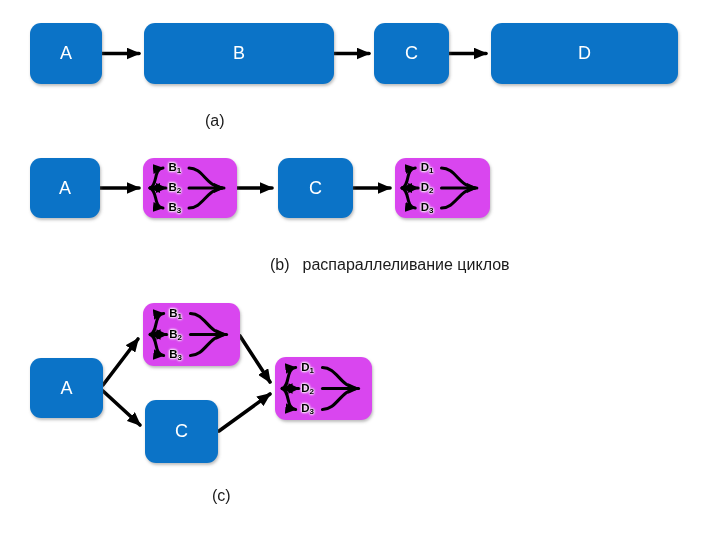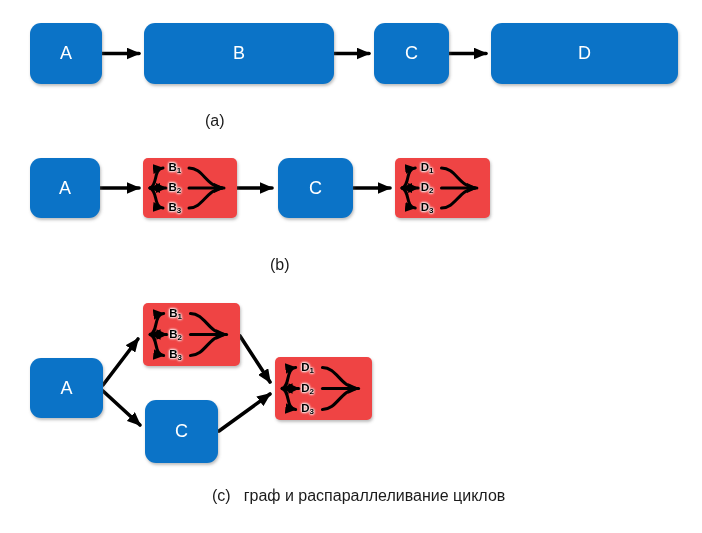--- a/index.html
+++ b/index.html
@@ -12,21 +12,21 @@
   .connectors{position:absolute;left:0;top:0;width:702px;height:533px;pointer-events:none;}
   .conn{stroke:#000;stroke-width:3.6;fill:none;stroke-linecap:round;}
 
   .node{
     position:absolute;background:#0B73C7;border-radius:11px;
     display:flex;align-items:center;justify-content:center;
     color:#fff;font-size:18px;font-weight:400;
     box-shadow:1px 2px 3px rgba(110,110,110,.45);
   }
   .pbox{
-    position:absolute;background:#ef4444;border-radius:5px;
+    position:absolute;background:#d946ef;border-radius:11px;
     box-shadow:1px 2px 3px rgba(110,110,110,.45);
   }
   .fan{position:absolute;left:0;top:0;width:100%;height:100%;}
   .fp{stroke:#000;stroke-width:3;fill:none;stroke-linecap:round;}
   .plbl{
     position:absolute;left:27%;transform:translateY(-50%);
     font-size:11.5px;font-weight:bold;color:#000;line-height:1;
     text-shadow:0 0 2px #fff,0 0 2px #fff,0 0 3px #fff,0 0 3px #fff;
     white-space:nowrap;
   }
@@ -117,20 +117,21 @@
       <path class="fp" d="M46,50 C60,50 63,32 79,30"></path>
       <path class="fp" d="M46,30 H81" marker-end="url(#ahs)"></path>
     </svg>
     <span class="plbl" style="top:16.7%"><span>D</span><sub>1</sub></span>
     <span class="plbl" style="top:50%"><span>D</span><sub>2</sub></span>
     <span class="plbl" style="top:83.3%"><span>D</span><sub>3</sub></span>
   </div>
 
   <div class="caption" style="left:270px;top:256px">
     <span class="pfx">(b)</span>
+    <span>распараллеливание циклов</span>
   </div>
 
   <div class="pbox" style="left:143px;top:303px;width:97px;height:63px">
     <svg class="fan" viewBox="0 0 94 60" preserveAspectRatio="none">
       <path class="fp" d="M7,30 H23" marker-start="url(#ahs-rev)" marker-end="url(#ahs)"></path>
       <path class="fp" d="M7,30 C15,27 10,11 20,10" marker-end="url(#ahs)"></path>
       <path class="fp" d="M7,30 C15,33 10,49 20,50" marker-end="url(#ahs)"></path>
       <path class="fp" d="M46,10 C60,10 63,28 79,30"></path>
       <path class="fp" d="M46,50 C60,50 63,32 79,30"></path>
       <path class="fp" d="M46,30 H81" marker-end="url(#ahs)"></path>
@@ -157,16 +158,15 @@
       <path class="fp" d="M46,50 C60,50 63,32 79,30"></path>
       <path class="fp" d="M46,30 H81" marker-end="url(#ahs)"></path>
     </svg>
     <span class="plbl" style="top:16.7%"><span>D</span><sub>1</sub></span>
     <span class="plbl" style="top:50%"><span>D</span><sub>2</sub></span>
     <span class="plbl" style="top:83.3%"><span>D</span><sub>3</sub></span>
   </div>
 
   <div class="caption" style="left:212px;top:487px">
     <span class="pfx">(c)</span>
-    <span>граф и распараллеливание циклов</span>
   </div>
 
 </div>
 
 </body></html>

